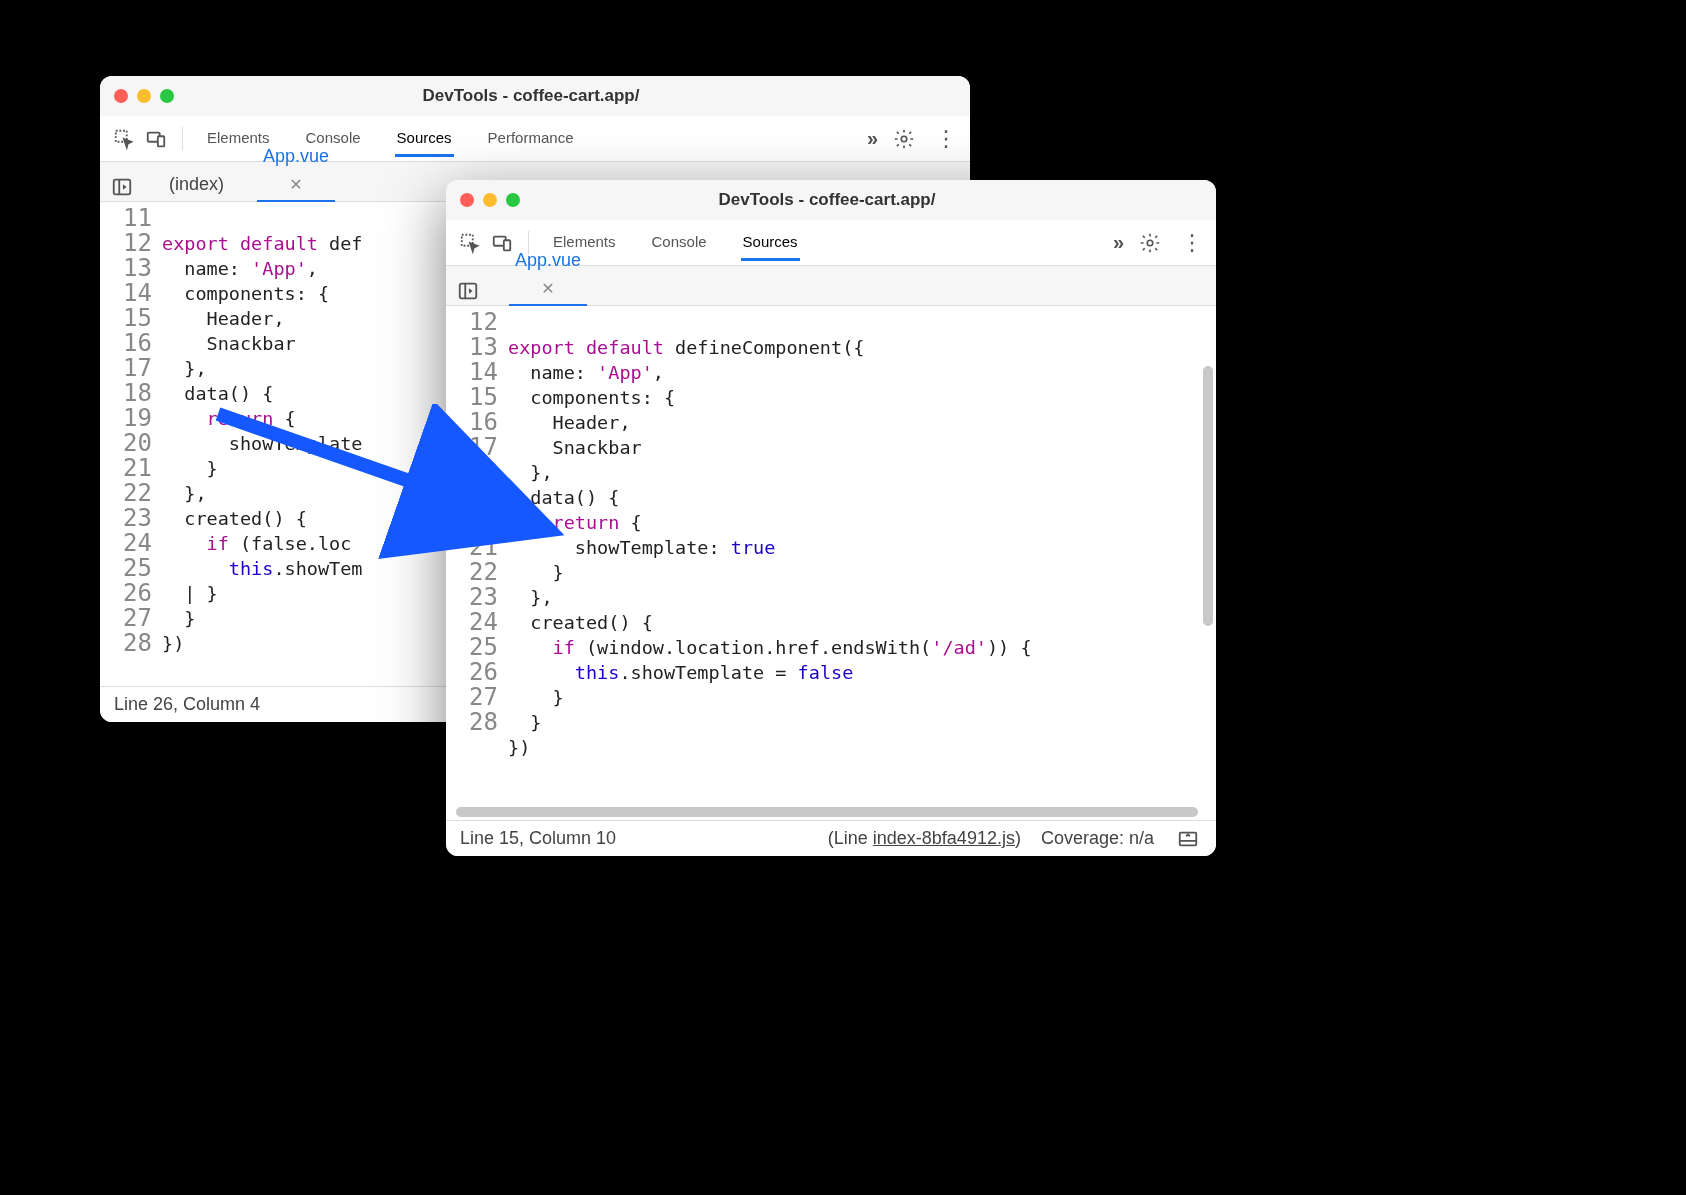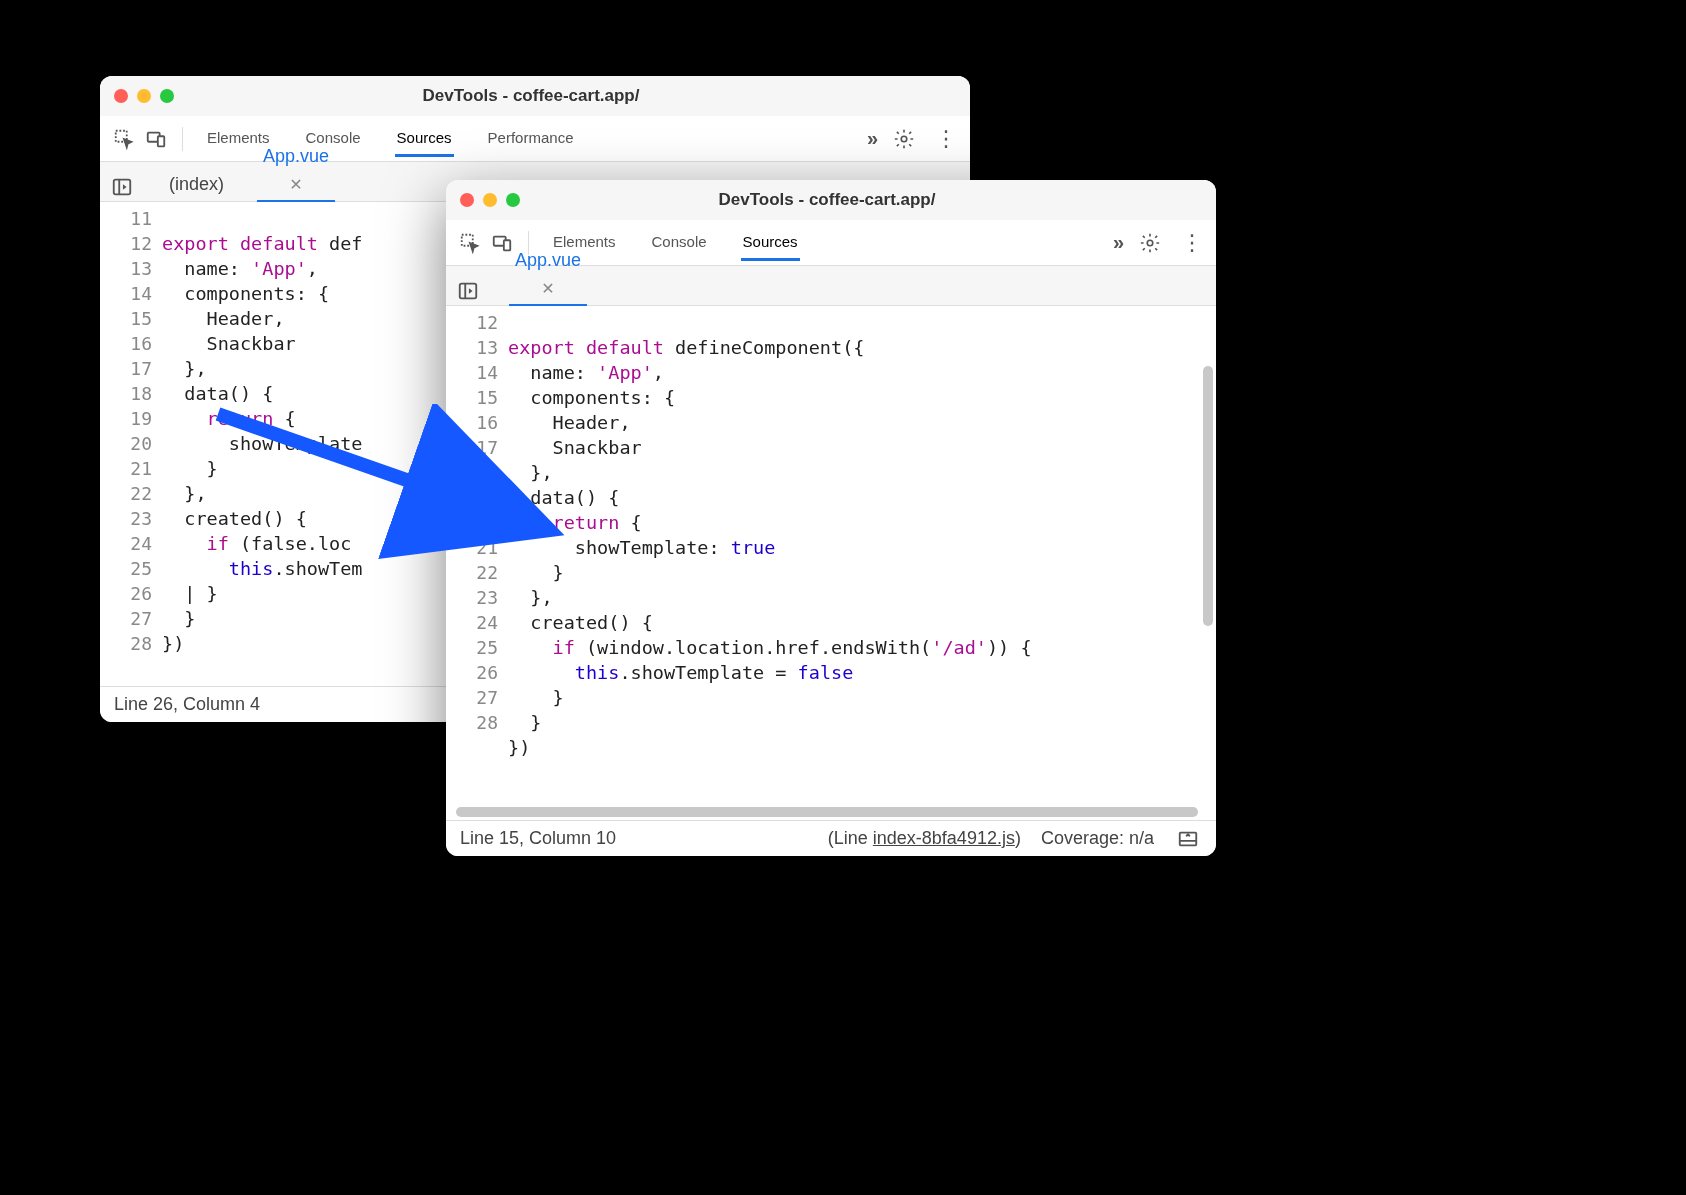--- a/index.html
+++ b/index.html
@@ -123,21 +123,21 @@
     position: relative;
     overflow: hidden;
     background:#fff;
   }
   .gutter {
     width: 62px;
     text-align: right;
     padding: 4px 10px 4px 4px;
     color: #888;
     font-family: "SF Mono", Menlo, Consolas, monospace;
-    font-size: 18px;
+    font-size: 24px;
     line-height: 25px;
     user-select: none;
     background: #fff;
   }
   .code {
     flex: 1;
     padding: 4px 0;
     font-family: "SF Mono", Menlo, Consolas, monospace;
     font-size: 18.5px;
     line-height: 25px;

